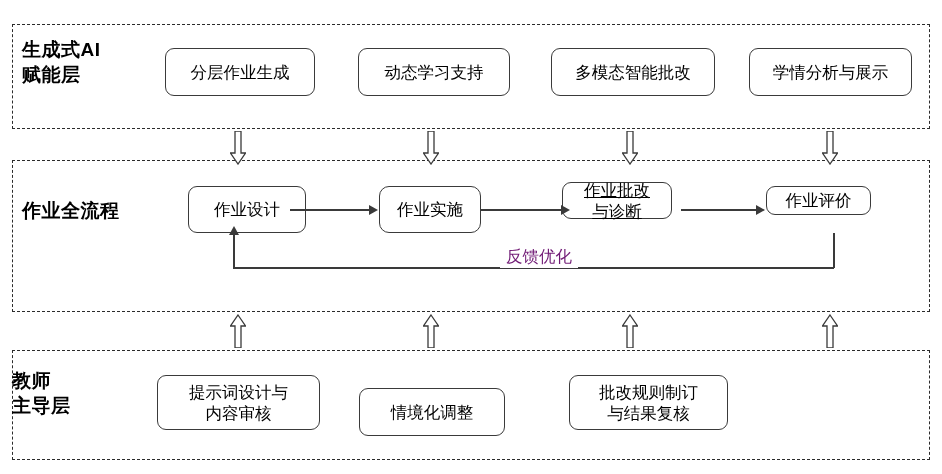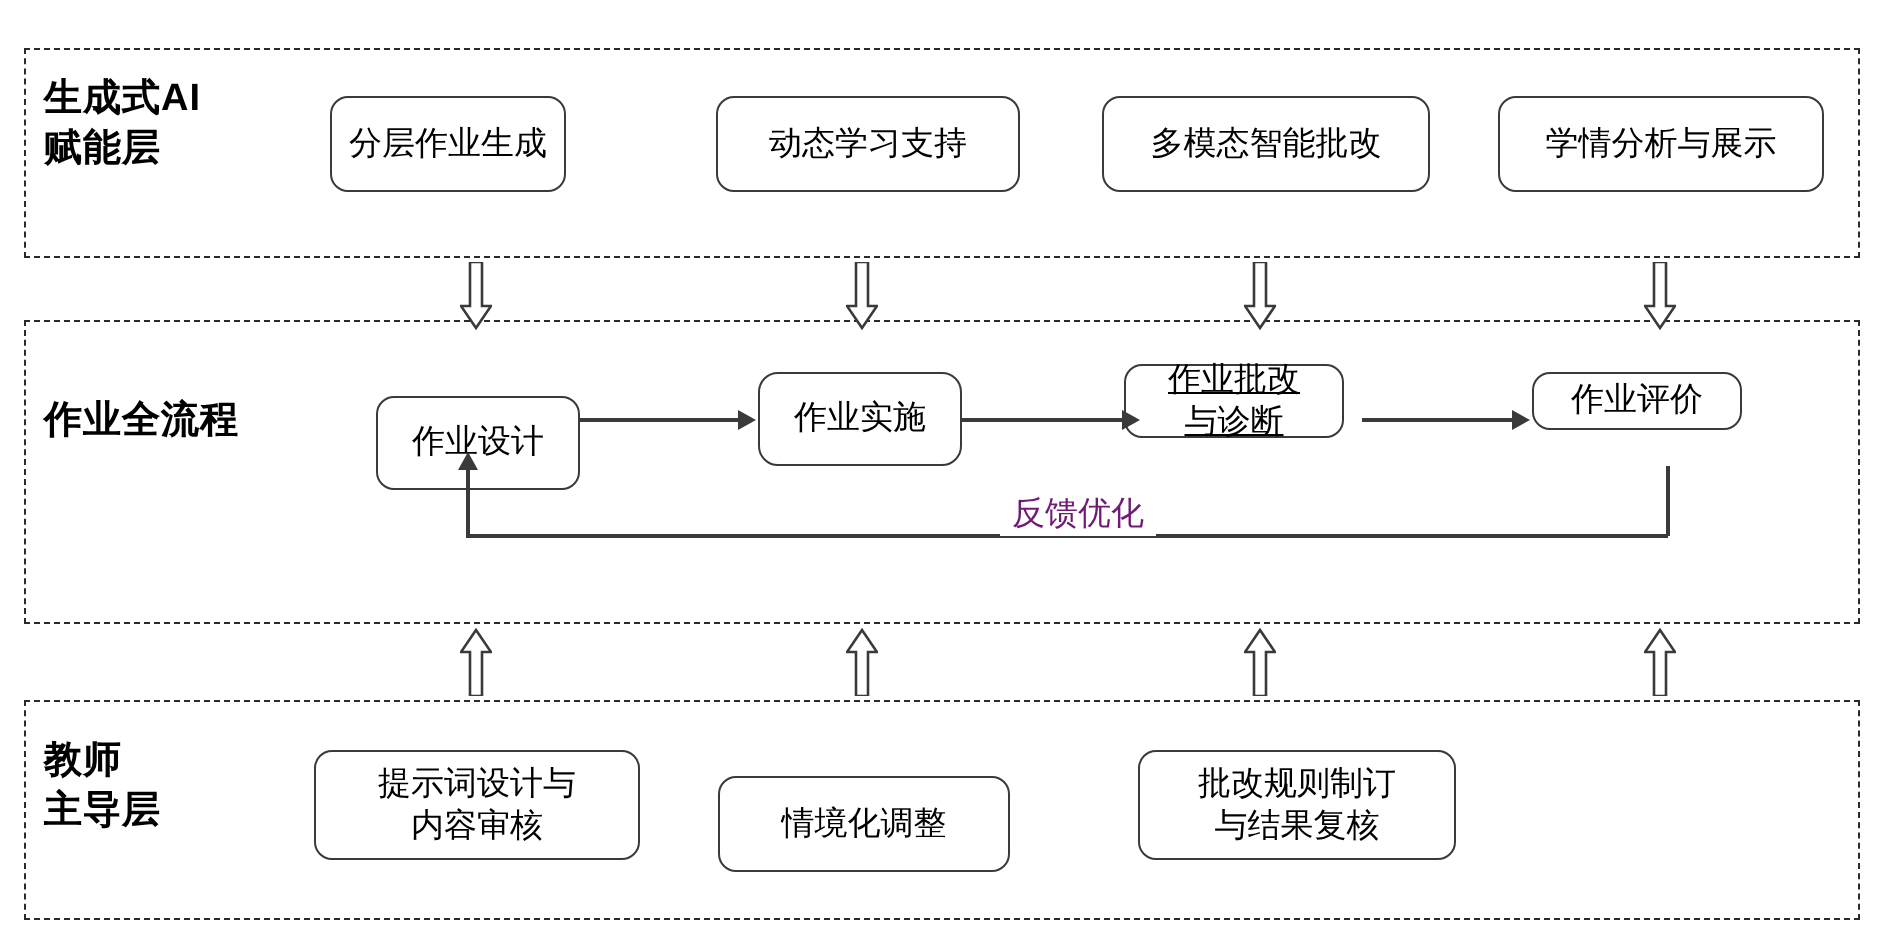--- a/index.html
+++ b/index.html
@@ -34,48 +34,48 @@
     position: absolute;
     font-size: 19px;
     line-height: 25px;
     font-weight: 700;
     color: #000;
     white-space: pre-line;
     letter-spacing: 0.5px;
   }
   #title-ai    { left: 22px; top: 37px; }
   #title-flow  { left: 22px; top: 198px; }
-  #title-teach { left: 22px; top: 368px; }
+  #title-teach { left: 12px; top: 368px; }
 
   
   .node {
     position: absolute;
     box-sizing: border-box;
     border: 1.5px solid #3a3a3a;
     border-radius: 9px;
     background: #ffffff;
     display: flex;
     align-items: center;
     justify-content: center;
     text-align: center;
     font-size: 16.5px;
     line-height: 21px;
     color: #000;
     white-space: pre-line;
     padding: 2px 4px;
   }
 
   
-  #ai-node-0 { left: 165px; top: 48px;  width: 118px; height: 48px; }
+  #ai-node-0 { left: 165px; top: 48px;  width: 150px; height: 48px; }
   #ai-node-1 { left: 358px; top: 48px;  width: 152px; height: 48px; }
   #ai-node-2 { left: 551px; top: 48px;  width: 164px; height: 48px; }
   #ai-node-3 { left: 749px; top: 48px;  width: 163px; height: 48px; }
 
   
-  #flow-node-0 { left: 188px; top: 186px; width: 102px; height: 47px; margin-top: 12px; }
+  #flow-node-0 { left: 188px; top: 186px; width: 118px; height: 47px; }
   #flow-node-1 { left: 379px; top: 186px; width: 102px; height: 47px; border-radius: 10px; }
   #flow-node-2 { left: 562px; top: 182px; width: 110px; height: 37px; text-decoration: underline; }
   #flow-node-3 { left: 766px; top: 186px; width: 105px; height: 29px; }
 
   
   #teach-node-0 { left: 157px; top: 375px; width: 163px; height: 55px; }
   #teach-node-1 { left: 359px; top: 378px; width: 146px; height: 48px; margin-top: 10px; }
   #teach-node-2 { left: 549px; top: 375px; width: 159px; height: 55px; margin-left: 20px; }
   #teach-node-3 { left: 745px; top: 378px; width: 162px; height: 48px; }
 

